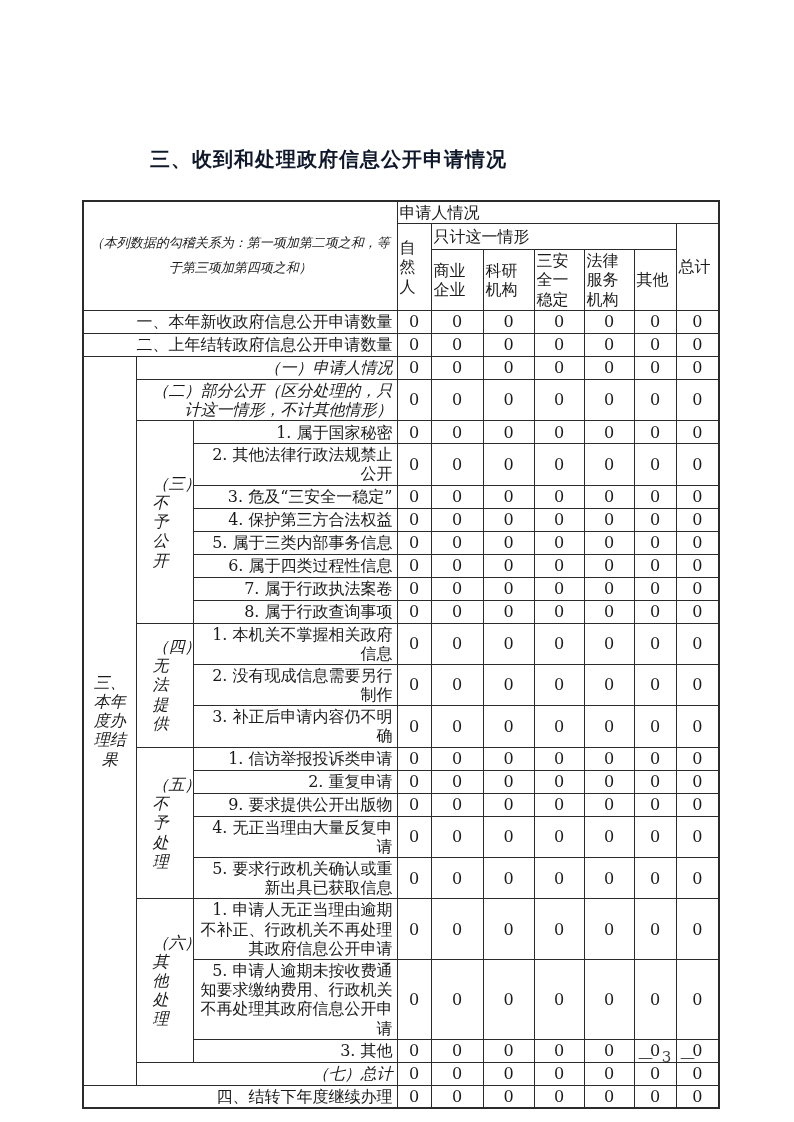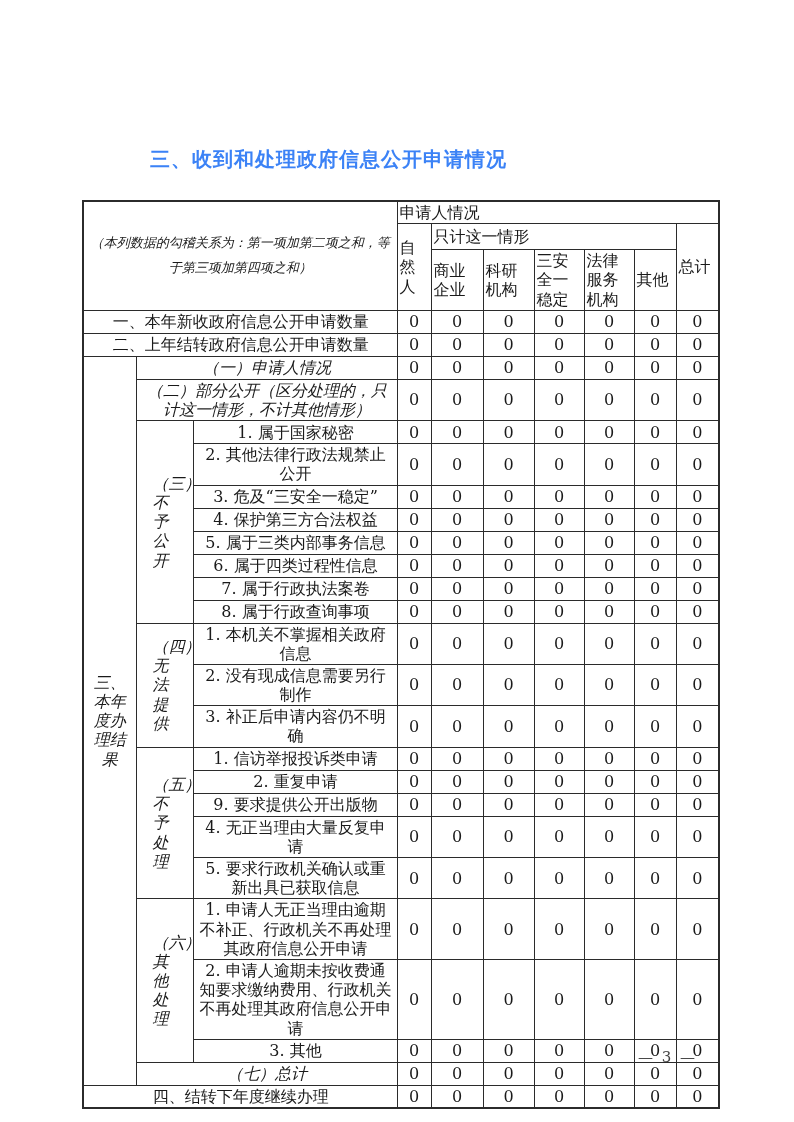--- a/index.html
+++ b/index.html
@@ -20,21 +20,21 @@
   }
   .title {
     position: absolute;
     left: 150px;
     top: 146px;
     margin: 0;
     font-family: "Liberation Sans", "DejaVu Sans", sans-serif;
     font-weight: bold;
     font-size: 20px;
     letter-spacing: 1px;
-    color: #3b82f6;
+    color: #0f172a;
     white-space: nowrap;
   }
   table.report {
     position: absolute;
     left: 82px;
     top: 200px;
     width: 636px;
     border-collapse: collapse;
     table-layout: fixed;
     border: 2px solid #2b2b2b;
@@ -56,21 +56,21 @@
     text-align: left;
     padding: 1px 2px;
   }
   .report td.note {
     text-align: center;
     font-size: 13px;
     line-height: 1.9;
     padding: 2px 4px;
   }
   .report td.lbl {
-    text-align: center;
+    text-align: right;
     padding-left: 5px;
   }
   .report td.side {
     text-align: center;
     padding: 1px 2px;
     font-style: italic;
   }
   .report td.sec {
     text-align: left;
     padding: 1px 16px;
@@ -344,21 +344,21 @@
         <td class="lbl">1. 申请人无正当理由逾期不补正、行政机关不再处理其政府信息公开申请</td>
       <td class="v">0</td>
           <td class="v">0</td>
           <td class="v">0</td>
           <td class="v">0</td>
           <td class="v">0</td>
           <td class="v">0</td>
           <td class="v">0</td>
         </tr>
       <tr>
-        <td class="lbl">2. 申请人逾期未按收费通知要求缴纳费用、行政机关不再处理其政府信息公开申请</td>
+        <td class="lbl">5. 申请人逾期未按收费通知要求缴纳费用、行政机关不再处理其政府信息公开申请</td>
       <td class="v">0</td>
           <td class="v">0</td>
           <td class="v">0</td>
           <td class="v">0</td>
           <td class="v">0</td>
           <td class="v">0</td>
           <td class="v">0</td>
         </tr>
       <tr>
         <td class="lbl">3. 其他</td>

